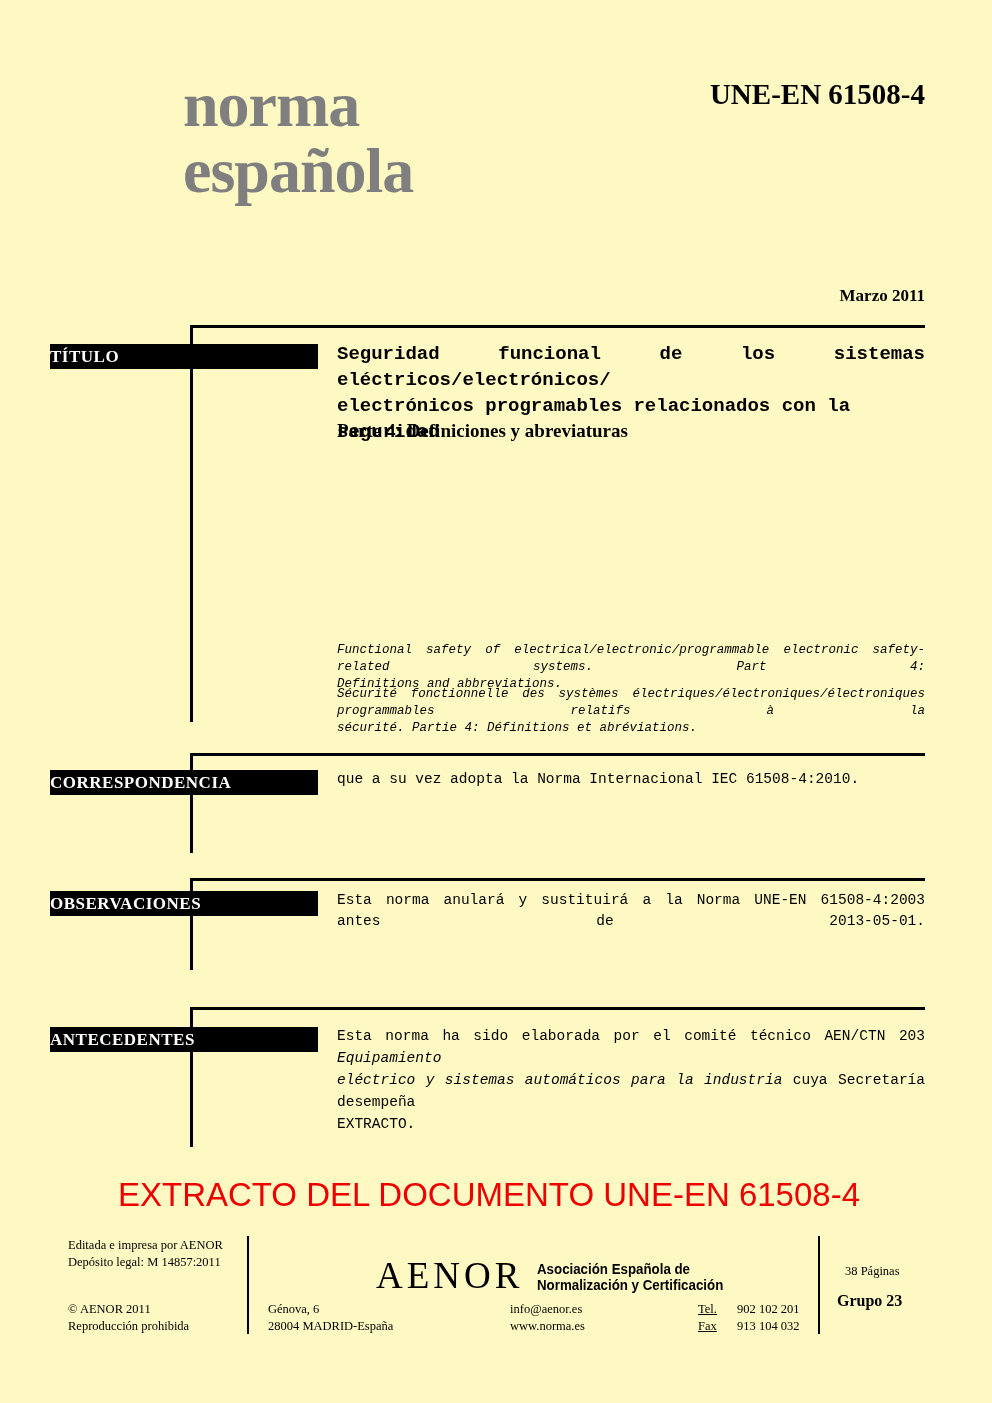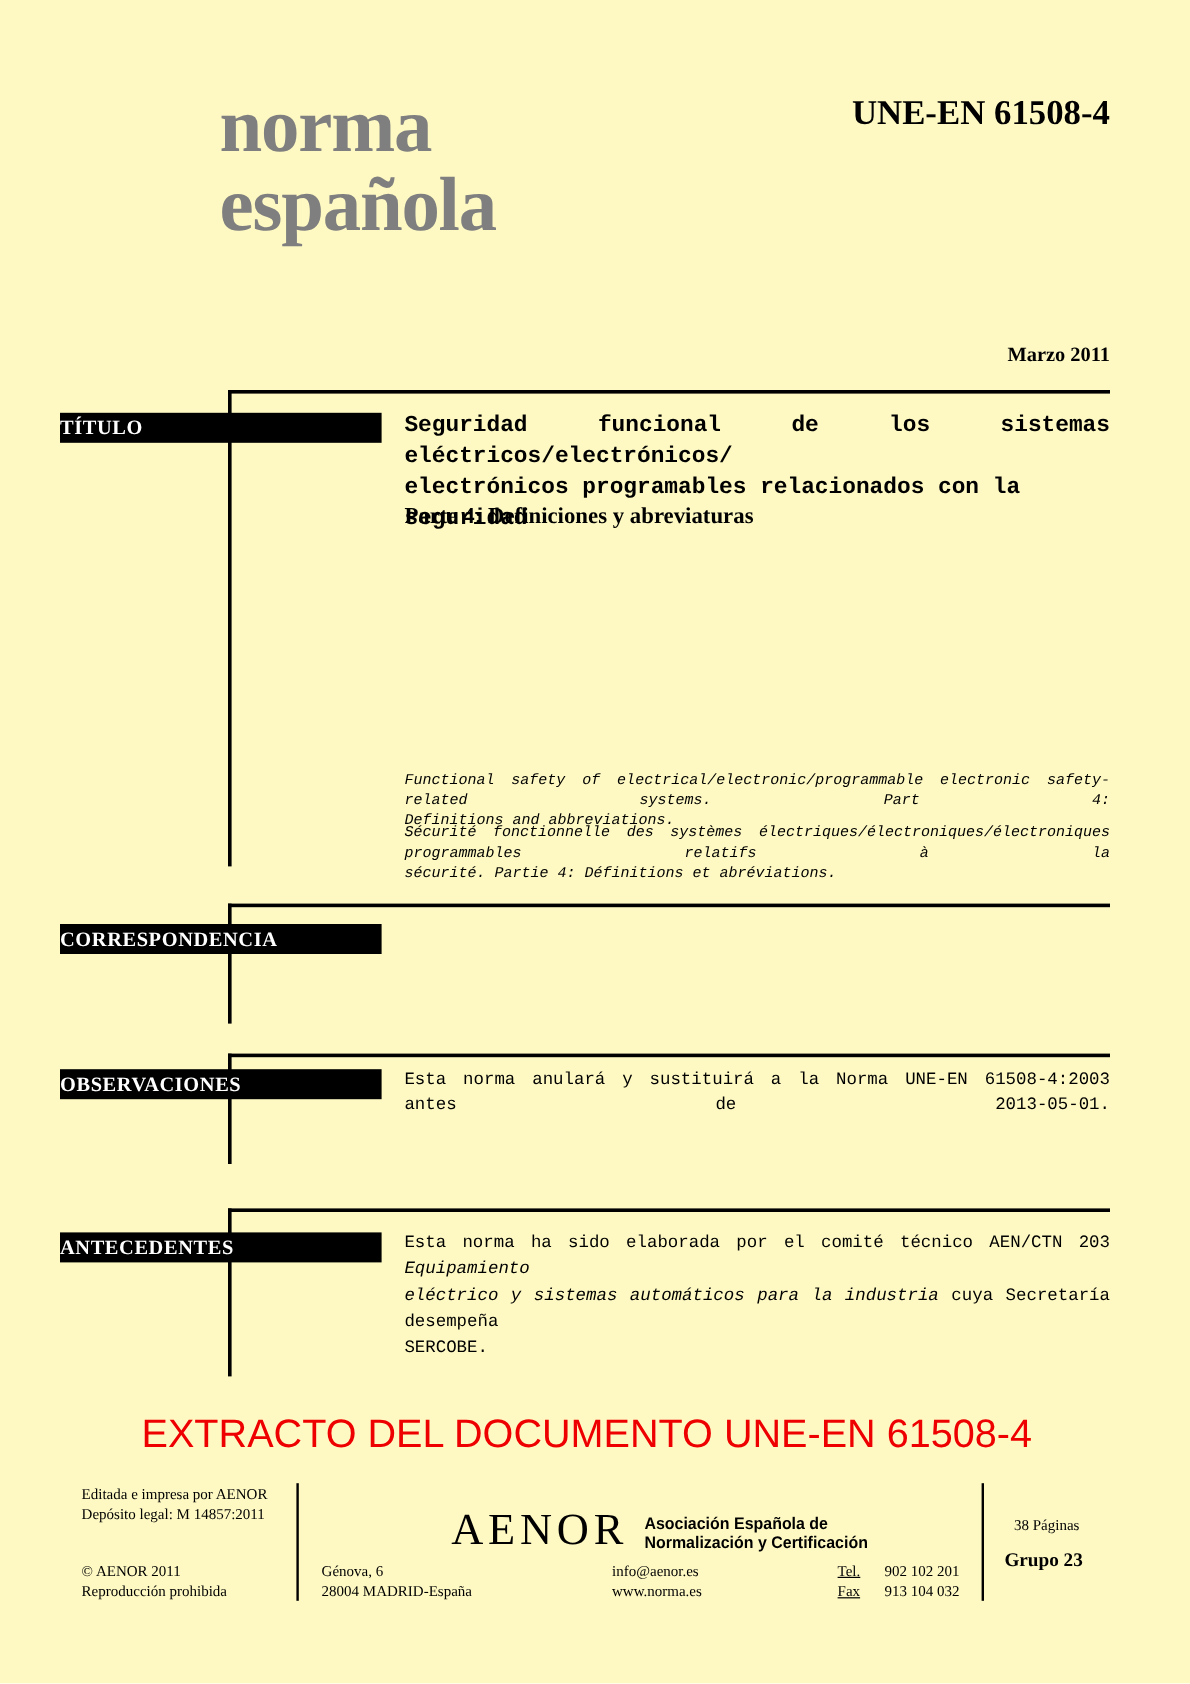--- a/index.html
+++ b/index.html
@@ -101,36 +101,37 @@
   </div>
   <div class="content lang" style="top:686px">
     <div class="just">Sécurité fonctionnelle des systèmes électriques/électroniques/électroniques programmables relatifs à la</div>
     <div>sécurité. Partie 4: Définitions et abréviations.</div>
   </div>
 
   <div class="hline" style="top:753px"></div>
   <div class="vline" style="top:753px;height:100px"></div>
   <div class="label-box" style="top:770px">CORRESPONDENCIA</div>
   <div class="content body-text" style="top:769px">
+    <div>que a su vez adopta la Norma Internacional IEC 61508-4:2010.</div>
   </div>
 
   <div class="hline" style="top:878px"></div>
   <div class="vline" style="top:878px;height:92px"></div>
   <div class="label-box" style="top:891px">OBSERVACIONES</div>
   <div class="content body-text" style="top:890px">
     <div class="just">Esta norma anulará y sustituirá a la Norma UNE-EN 61508-4:2003 antes de 2013-05-01.</div>
   </div>
 
   <div class="hline" style="top:1007px"></div>
   <div class="vline" style="top:1007px;height:140px"></div>
   <div class="label-box" style="top:1027px">ANTECEDENTES</div>
   <div class="content body-text" style="top:1025px;line-height:22px">
     <div class="just"><span>Esta norma ha sido elaborada por el comité técnico AEN/CTN 203</span> <span class="it">Equipamiento</span></div>
     <div class="just"><span class="it">eléctrico y sistemas automáticos para la industria</span> <span>cuya Secretaría desempeña</span></div>
-    <div>SERCOBE.</div>
+    <div>EXTRACTO.</div>
   </div>
 
   <div class="extracto">EXTRACTO DEL DOCUMENTO UNE-EN 61508-4</div>
 
   <div class="fdiv" style="left:247px"></div>
   <div class="fdiv" style="left:818px"></div>
 
   <div class="f-col1a f-small">
     <div>Editada e impresa por AENOR</div>
     <div>Depósito legal: M 14857:2011</div>

